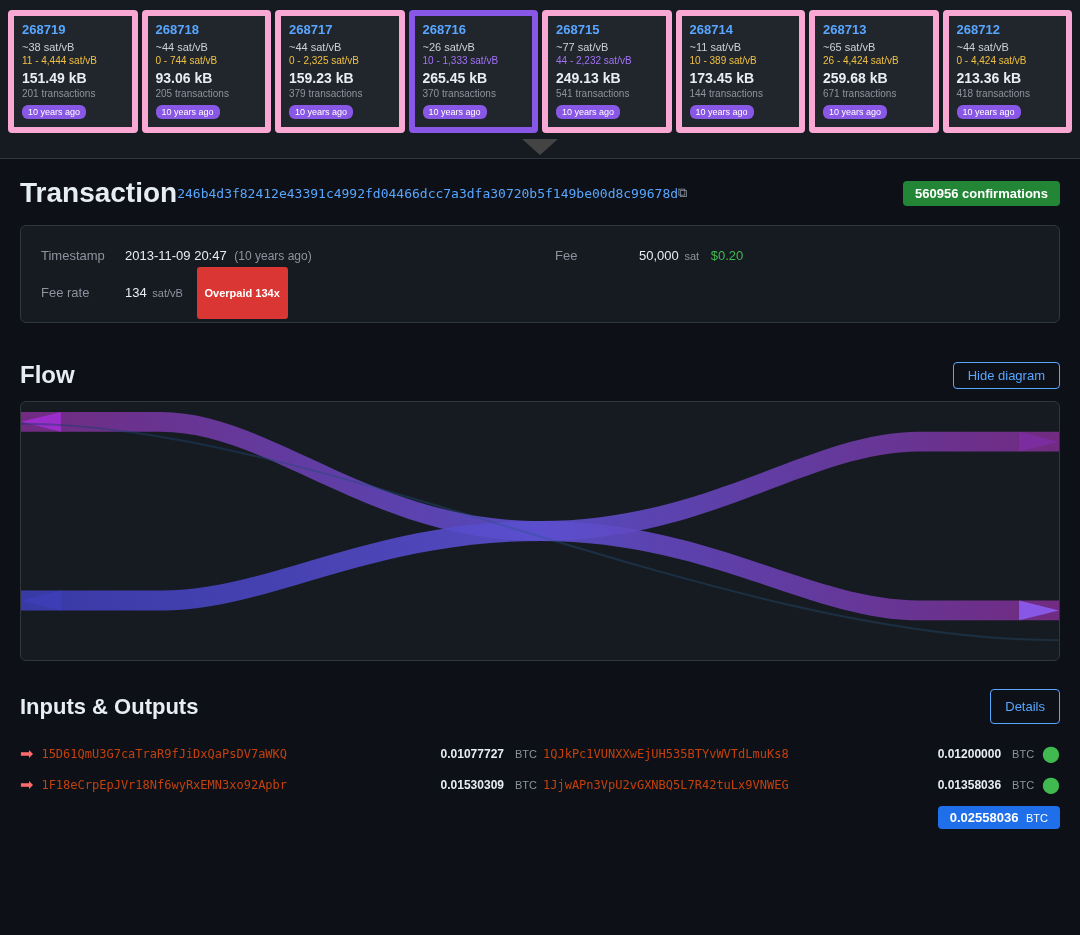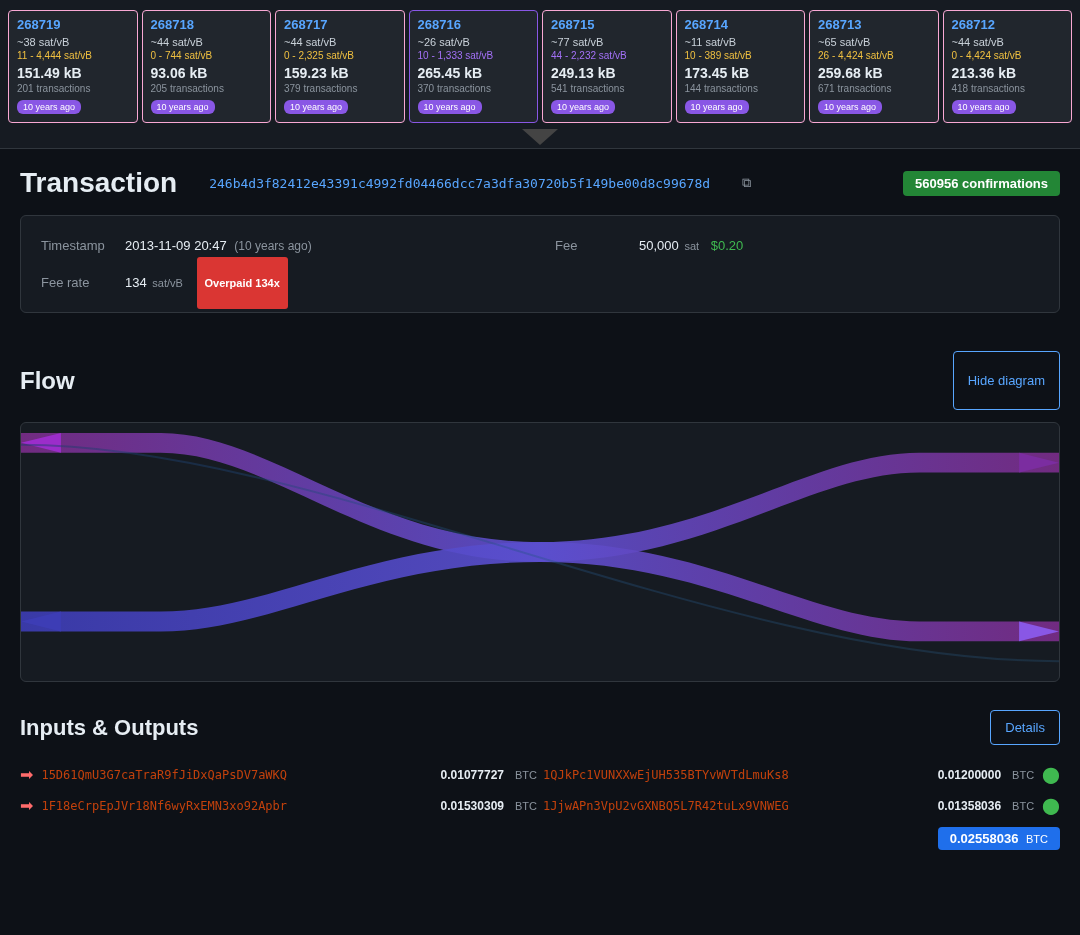--- a/index.html
+++ b/index.html
@@ -14,21 +14,21 @@
     
     .blocks-bar {
       background: #161b22;
       padding: 10px 8px 0 8px;
       display: flex;
       gap: 4px;
       overflow: hidden;
     }
     .block-card {
       background: #21262d;
-      border: 1px solid #f9a8d4;
+      border: 6px solid #f9a8d4;
       border-radius: 4px;
       padding: 6px 8px 8px 8px;
       flex: 1;
       min-width: 0;
       cursor: pointer;
       position: relative;
     }
     .block-card.active {
       border-color: #8957e5;
     }
@@ -89,21 +89,21 @@
 
     
     .tx-section {
       background: #0d1117;
       padding: 18px 20px 20px 20px;
     }
     .tx-header {
       display: flex;
       align-items: center;
       margin-bottom: 16px;
-      gap: 32px;
+      gap: 0;
     }
     .tx-title {
       font-size: 28px;
       font-weight: 700;
       color: #e6edf3;
     }
     .tx-hash {
       color: #58a6ff;
       font-size: 13px;
       font-family: monospace;
@@ -190,21 +190,21 @@
     }
     .flow-title {
       font-size: 24px;
       font-weight: 700;
       color: #e6edf3;
     }
     .hide-diagram-btn {
       background: transparent;
       border: 1px solid #58a6ff;
       color: #58a6ff;
-      padding: 21px 14px;
+      padding: 5px 14px;
       border-radius: 4px;
       cursor: pointer;
       font-size: 13px;
     }
     .flow-diagram {
       background: #161b22;
       border: 1px solid #30363d;
       border-radius: 6px;
       height: 260px;
       overflow: hidden;

